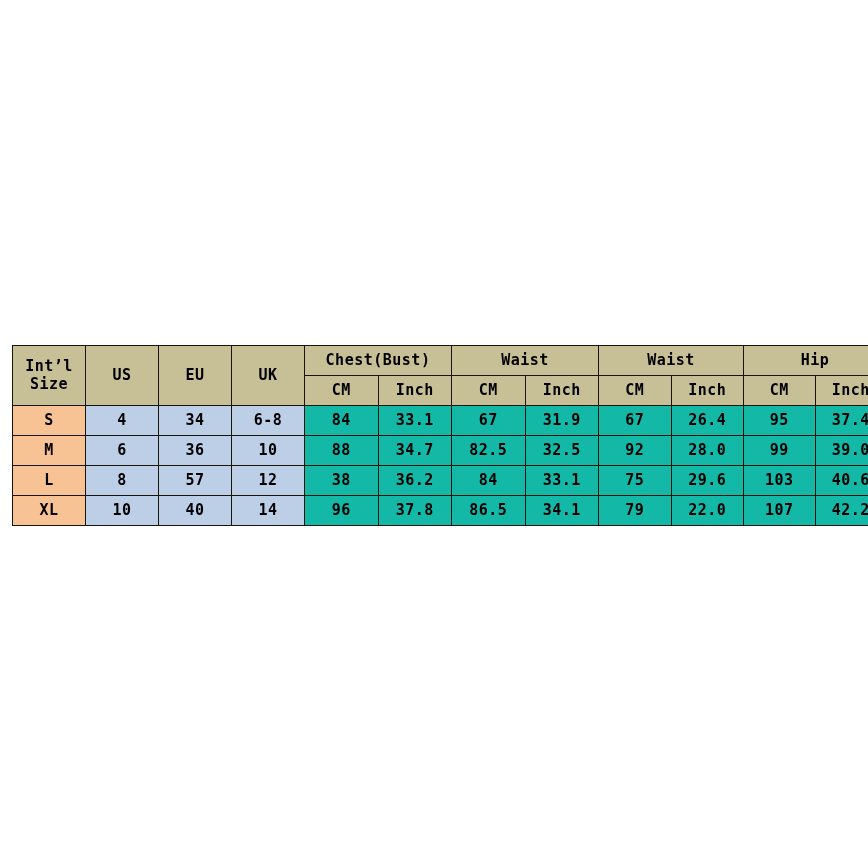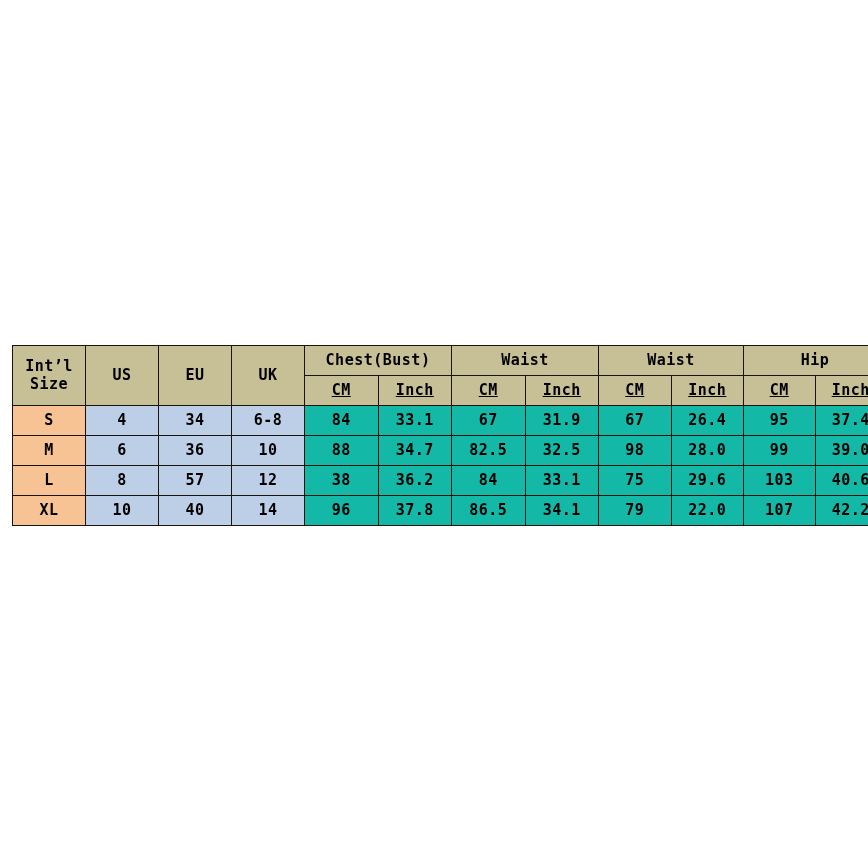--- a/index.html
+++ b/index.html
@@ -51,21 +51,20 @@
   }
   th.tall {
     height: 59px;
   }
   th.group {
     height: 29px;
   }
   th.sub {
     height: 30px;
     font-size: 14px;
-    text-decoration: underline;
   }
   th.intl {
     font-size: 14px;
     line-height: 1.25;
   }
 
   
   table.size-chart tbody td {
     height: 29px;
   }
@@ -128,21 +127,21 @@
       </tr>
       <tr>
         <td class="size-cell">M</td>
         <td class="region-cell">6</td>
         <td class="region-cell">36</td>
         <td class="region-cell">10</td>
         <td class="meas-cell">88</td>
         <td class="meas-cell">34.7</td>
         <td class="meas-cell">82.5</td>
         <td class="meas-cell">32.5</td>
-        <td class="meas-cell">98</td>
+        <td class="meas-cell">92</td>
         <td class="meas-cell">28.0</td>
         <td class="meas-cell">99</td>
         <td class="meas-cell">39.0</td>
       </tr>
       <tr>
         <td class="size-cell">L</td>
         <td class="region-cell">8</td>
         <td class="region-cell">57</td>
         <td class="region-cell">12</td>
         <td class="meas-cell">38</td>

